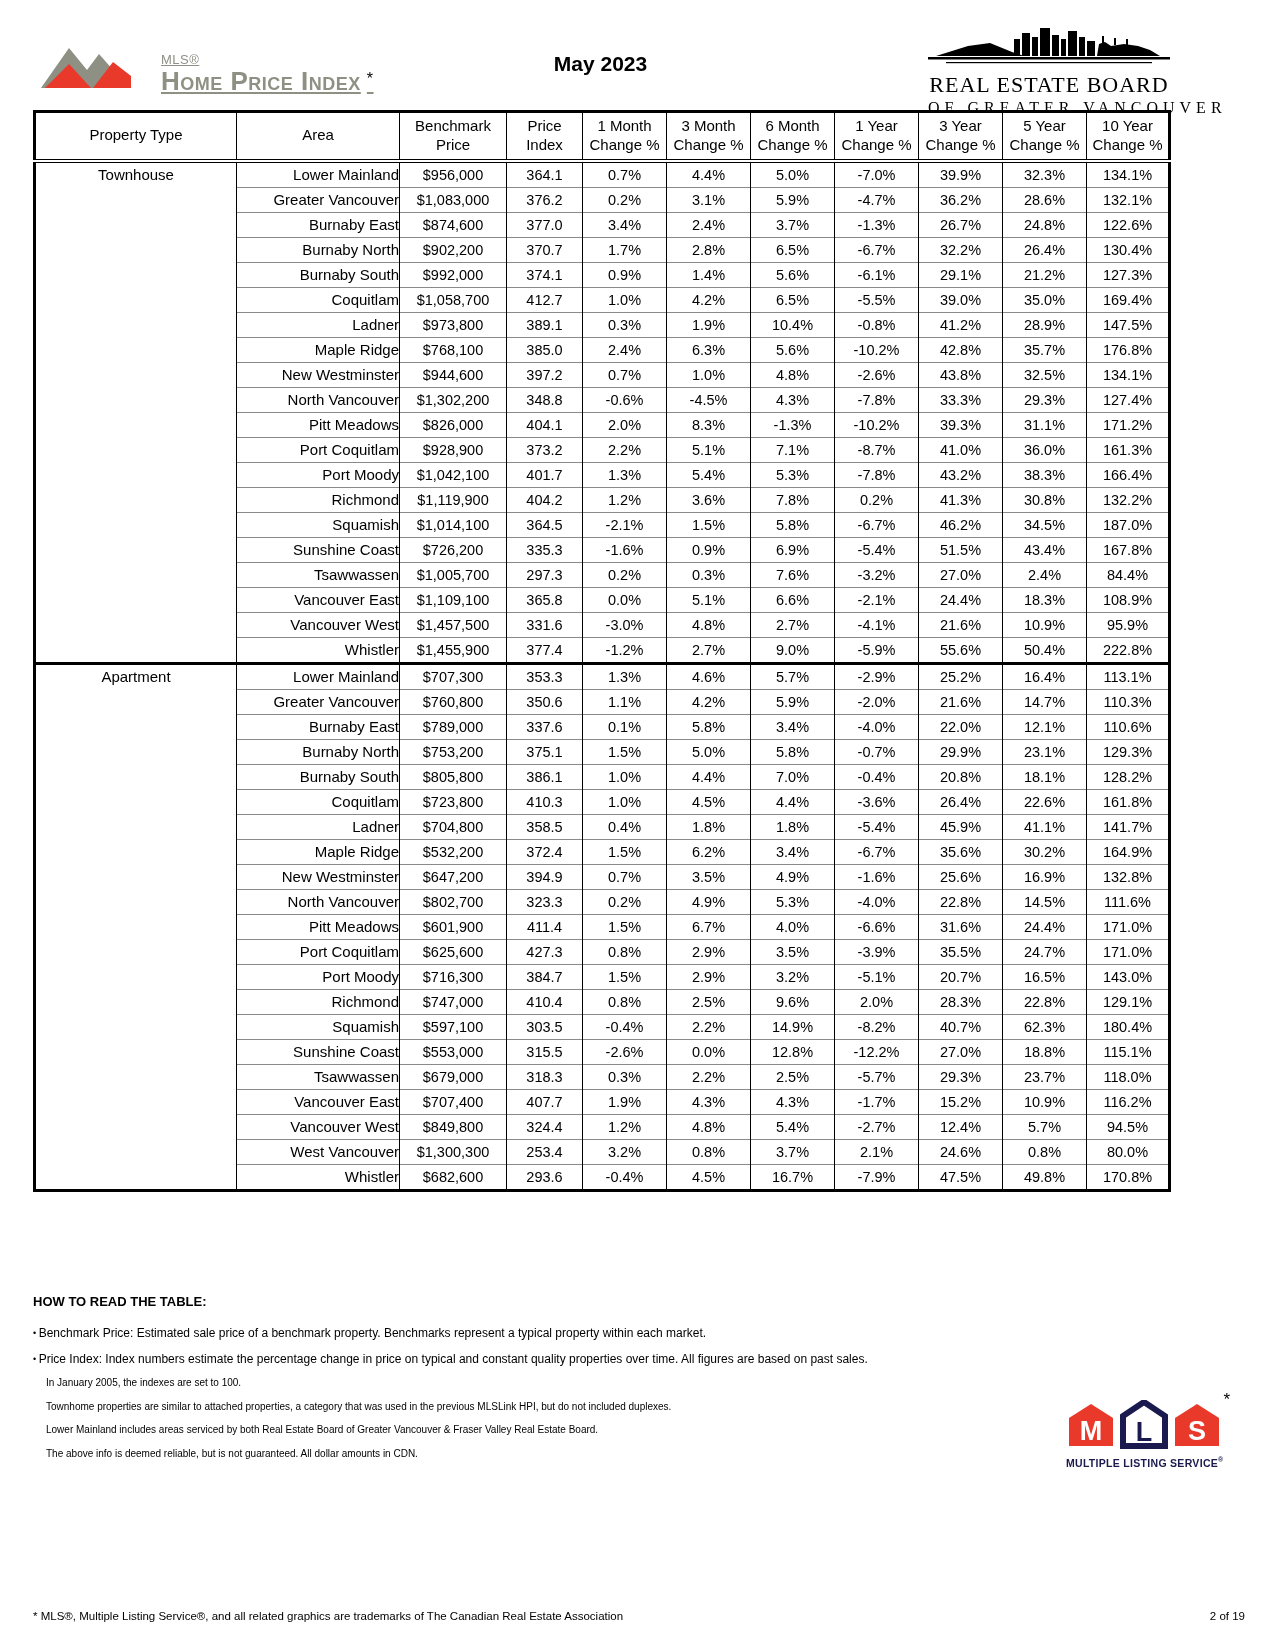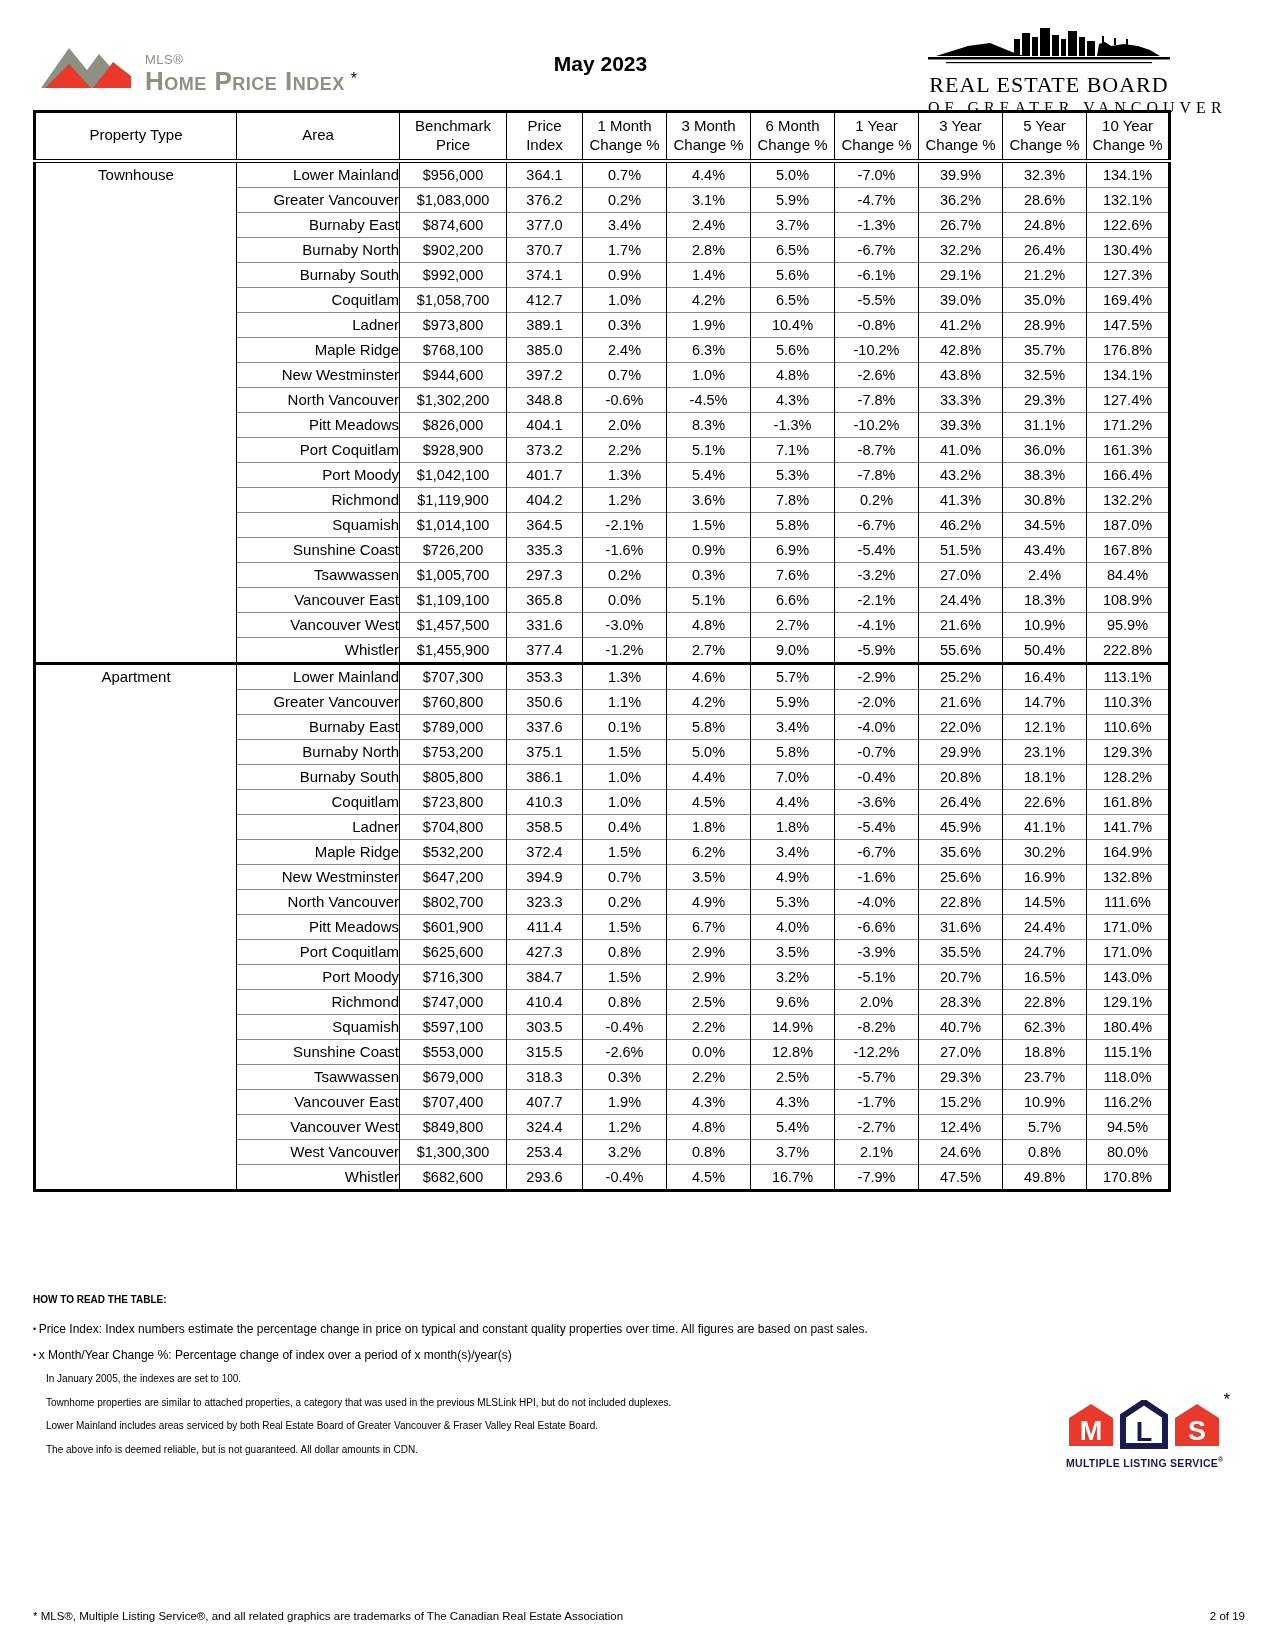--- a/index.html
+++ b/index.html
@@ -3,21 +3,21 @@
 <meta charset="utf-8">
 <style>
   html,body { margin:0; padding:0; background:#ffffff; }
   body {
     width:1275px; height:1650px; position:relative; overflow:hidden;
     font-family:"Liberation Sans", sans-serif; color:#000;
   }
 
   
   .hpi-logo { position:absolute; left:35px; top:34px; display:flex; align-items:flex-end; }
-  .hpi-text { margin-left:10px; color:#8d9083; line-height:1; padding-bottom:2px; }
+  .hpi-text { margin-left:26px; color:#8d9083; line-height:1; padding-bottom:2px;text-decoration:underline; }
   .hpi-mls  { font-size:13px; letter-spacing:0.5px; margin-bottom:2px; }
   .hpi-title{ font-size:26px; font-weight:bold; font-variant:small-caps; letter-spacing:0.5px; white-space:nowrap; }
   .hpi-ast  { color:#000; font-size:16px; vertical-align:6px; margin-left:6px; font-weight:normal; }
 
   .report-date { position:absolute; left:33px; top:52px; width:1135px; text-align:center;
     font-size:21px; font-weight:bold; }
 
   .rebgv { position:absolute; left:928px; top:26px; width:242px; text-align:center; }
   .rebgv-name { font-family:"Liberation Serif", serif; font-size:22px; letter-spacing:1px; margin-top:2px; white-space:nowrap; }
   .rebgv-sub  { font-family:"Liberation Serif", serif; font-size:16px; letter-spacing:5px; margin-top:1px; white-space:nowrap; }
@@ -35,21 +35,21 @@
     overflow:hidden; white-space:nowrap;
   }
   table.hpi td.ptype { vertical-align:top; text-align:center; font-size:15px; padding-top:3px;
     border:1px solid #000; }
   table.hpi td.area  { text-align:right; padding-left:4px; font-size:15px; }
   table.hpi td.num   { text-align:center; }
   table.hpi tr.section-start td { border-top:3px solid #000; }
 
   
   .notes { position:absolute; left:33px; top:1294px; width:920px; }
-  .notes-heading { font-size:10px; font-weight:bold; margin-bottom:18px; }
+  .notes-heading { font-size:13px; font-weight:bold; margin-bottom:18px; }
   .note-bullet { font-size:12px; margin-bottom:13px; line-height:1.05; }
   .note-bullet::before { content:"\2022  "; font-size:9px; vertical-align:1px; }
   .note-sub { font-size:10px; margin-bottom:13px; line-height:1.05; padding-left:13px; }
 
   
   .mls-logo { position:absolute; left:1066px; top:1400px; width:156px; text-align:center; }
   .mls-caption { font-size:10.5px; font-weight:bold; color:#1b1a4e; letter-spacing:0.3px; margin-top:2px; white-space:nowrap; }
   .mls-caption sup { font-size:7px; }
   .mls-ast { position:absolute; right:-8px; top:-10px; font-size:17px; color:#000; }
 
@@ -619,22 +619,22 @@
         <td class="num">-7.9%</td>
         <td class="num">47.5%</td>
         <td class="num">49.8%</td>
         <td class="num">170.8%</td>
       </tr>
     </tbody>
 </table>
 
 <div class="notes">
   <div class="notes-heading">HOW TO READ THE TABLE:</div>
+  <div class="note-bullet">Benchmark Price:  Estimated sale price of a benchmark property. Benchmarks represent a typical property within each market.</div>
   <div class="note-bullet">Price Index:  Index numbers estimate the percentage change in price on typical and constant  quality properties over time. All figures are based on past sales.</div>
-  <div class="note-bullet">x Month/Year Change %:  Percentage change of index over a period of x month(s)/year(s)</div>
   <div class="note-sub">In January 2005, the indexes are set to 100.</div>
   <div class="note-sub">Townhome properties are similar to attached properties, a category that was used in the previous MLSLink HPI, but do not included duplexes.</div>
   <div class="note-sub">Lower Mainland includes areas serviced by both Real Estate Board of Greater Vancouver &amp; Fraser Valley Real Estate Board.</div>
   <div class="note-sub">The above info is deemed reliable, but is not guaranteed. All dollar amounts in CDN.</div>
 </div>
 
 <div class="mls-logo">
   <span class="mls-ast">*</span>
   <svg width="152" height="50" viewBox="0 0 152 50">
     <polygon points="1,18 23,4 45,18 45,46 1,46" fill="#e8392b"></polygon>

